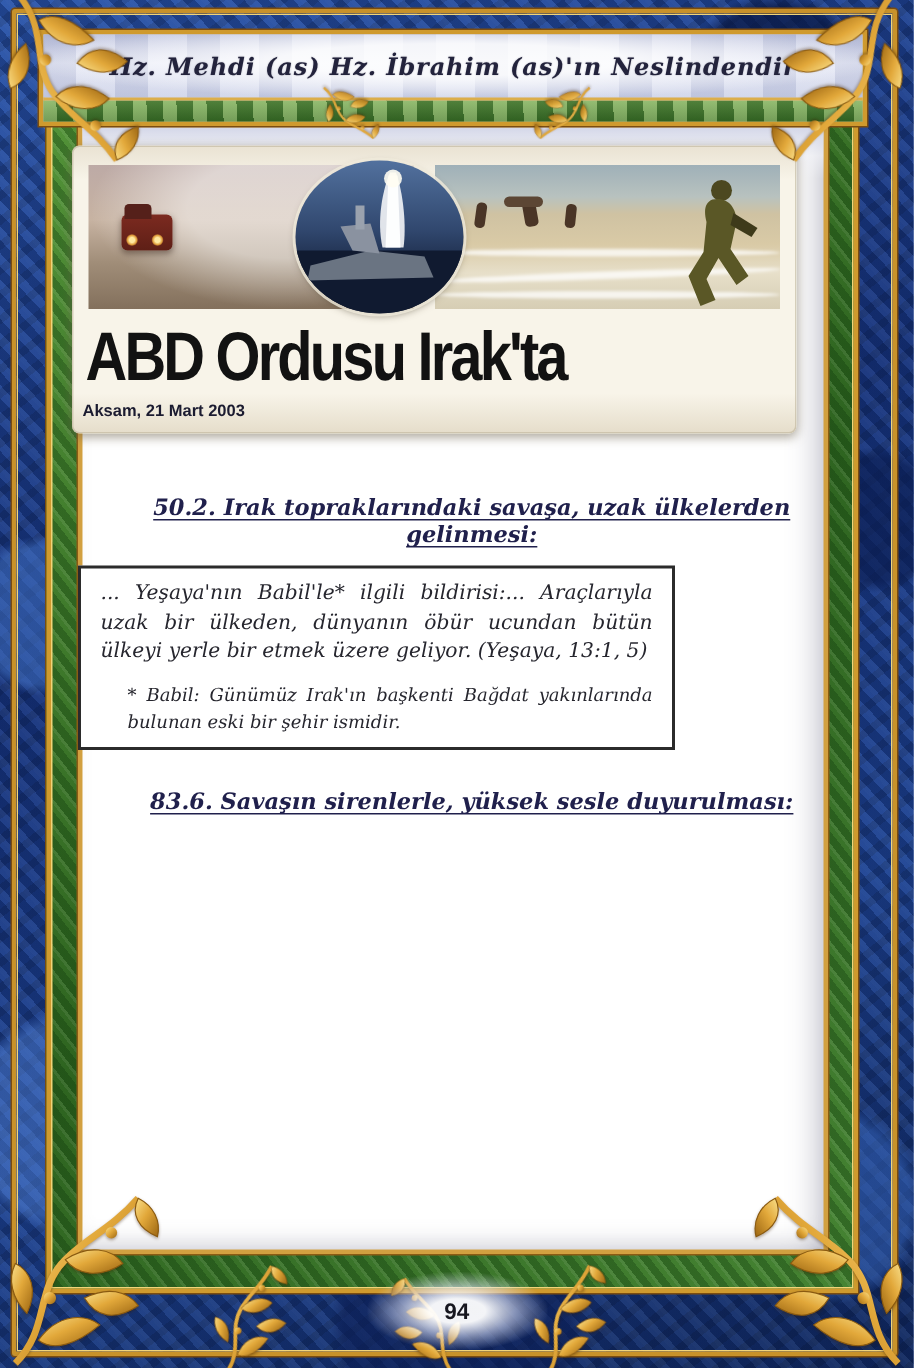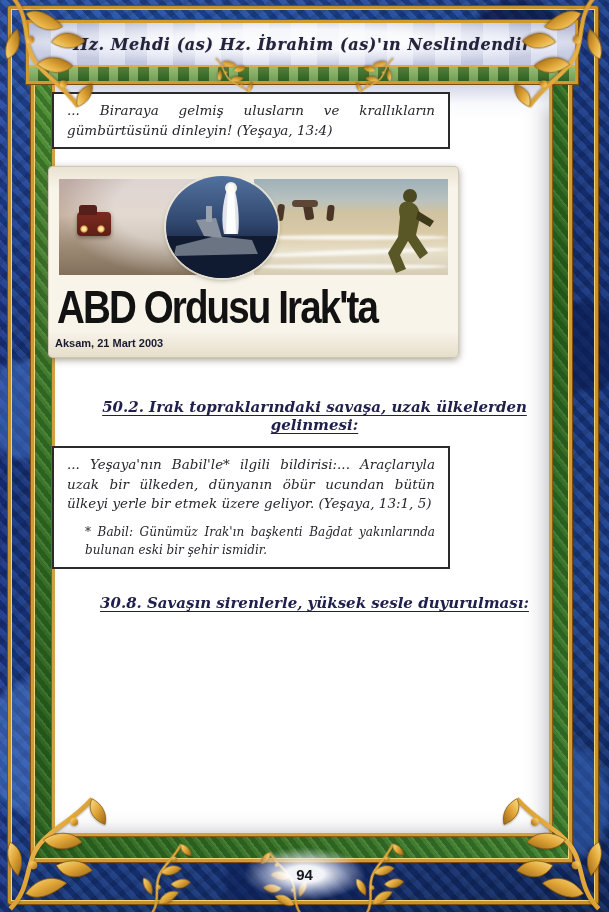--- a/index.html
+++ b/index.html
@@ -78,21 +78,21 @@
   .h-main{font-style:italic;font-weight:bold;font-size:17px;color:#32329a;margin:0 0 12px 0;
     text-decoration:underline;text-underline-offset:3px;}
   .h-sub{font-style:italic;font-weight:bold;font-size:15px;color:#20204c;margin:0 0 12px 0;
     text-decoration:underline;text-underline-offset:3px;text-align:center;}
   .qbox{border:2px solid #2b2b2b;padding:7px 13px;margin:0 0 11px -4px;width:398px;
     box-sizing:border-box;font-style:italic;font-size:13.5px;line-height:1.45;
     color:#26262e;text-align:justify;background:#fff;}
   .qbox .footnote{font-size:12px;line-height:1.55;padding-left:18px;margin-top:9px;}
   .gap-md{height:14px;}
   
-  .news{position:relative;width:411px;margin:17px 0 40px -8px;padding:13px 7px 7px 7px;
+  .news{position:relative;width:483px;margin:17px 0 40px -8px;padding:13px 7px 7px 7px;
     box-sizing:border-box;border-radius:5px;
     background:linear-gradient(180deg,#e9e2d2,#f8f4e9 12%,#f8f4e9 86%,#e5ddca);
     box-shadow:0 2px 7px rgba(110,100,80,.6), inset 0 0 0 1px rgba(190,180,155,.6);}
   .news-photos{position:relative;height:96px;margin:0 4px;}
   .photo{position:absolute;top:0;height:100%;overflow:hidden;}
   .photo-left{left:0;width:47%;
     background:
       radial-gradient(ellipse at 60% 30%, rgba(255,255,255,.5) 0 35%, transparent 70%),
       linear-gradient(180deg,#bdaaa6 0%,#c7b3a2 38%,#a08d78 68%,#83705c 100%);}
   .truck{position:absolute;left:10%;top:34%;width:34px;height:24px;border-radius:4px;
@@ -189,23 +189,20 @@
   </svg>
 <svg class="orn orn-t2" viewBox="0 0 100 100">
     <use href="#flourish"></use>
   </svg>
 
 <div class="content">
   <div class="h-main">50. Irak topraklarında savaş olması:</div>
 
   <div class="h-sub">50. 1. Irak savaşında işgalci ordunun çok uluslu olması:</div>
 
-  <div class="qbox">
-    <span>... Biraraya gelmiş ulusların ve krallıkların gümbürtüsünü dinleyin! (Yeşaya, 13:4)</span>
-  </div>
 
 
   <div class="news">
     <div class="news-photos">
       <div class="photo photo-left">
         <div class="truck">
           <div class="truck-cab"></div>
           <div class="headlight hl-1"></div>
           <div class="headlight hl-2"></div>
         </div>
@@ -243,21 +240,21 @@
 
   <div class="h-sub">50.2. Irak topraklarındaki savaşa, uzak ülkelerden gelinmesi:</div>
 
   <div class="qbox">
     <span>... Yeşaya'nın Babil'le* ilgili bildirisi:... Araçlarıyla uzak bir ülkeden, dünyanın öbür ucundan bütün ülkeyi yerle bir etmek üzere geliyor. (Yeşaya, 13:1, 5)</span>
     <div class="footnote">* Babil: Günümüz Irak'ın başkenti Bağdat yakınlarında bulunan eski bir şehir ismidir.</div>
   </div>
 
   <div class="gap-md"></div>
 
-  <div class="h-sub">30.8. Savaşın sirenlerle, yüksek sesle duyurulması:</div>
+  <div class="h-sub">83.6. Savaşın sirenlerle, yüksek sesle duyurulması:</div>
 
   <div class="gap-md"></div>
 
 </div>
 
 <div class="pagenum-wrap">
   <div class="pagenum-glow"></div>
   <span class="pagenum">94</span>
 </div>
 

